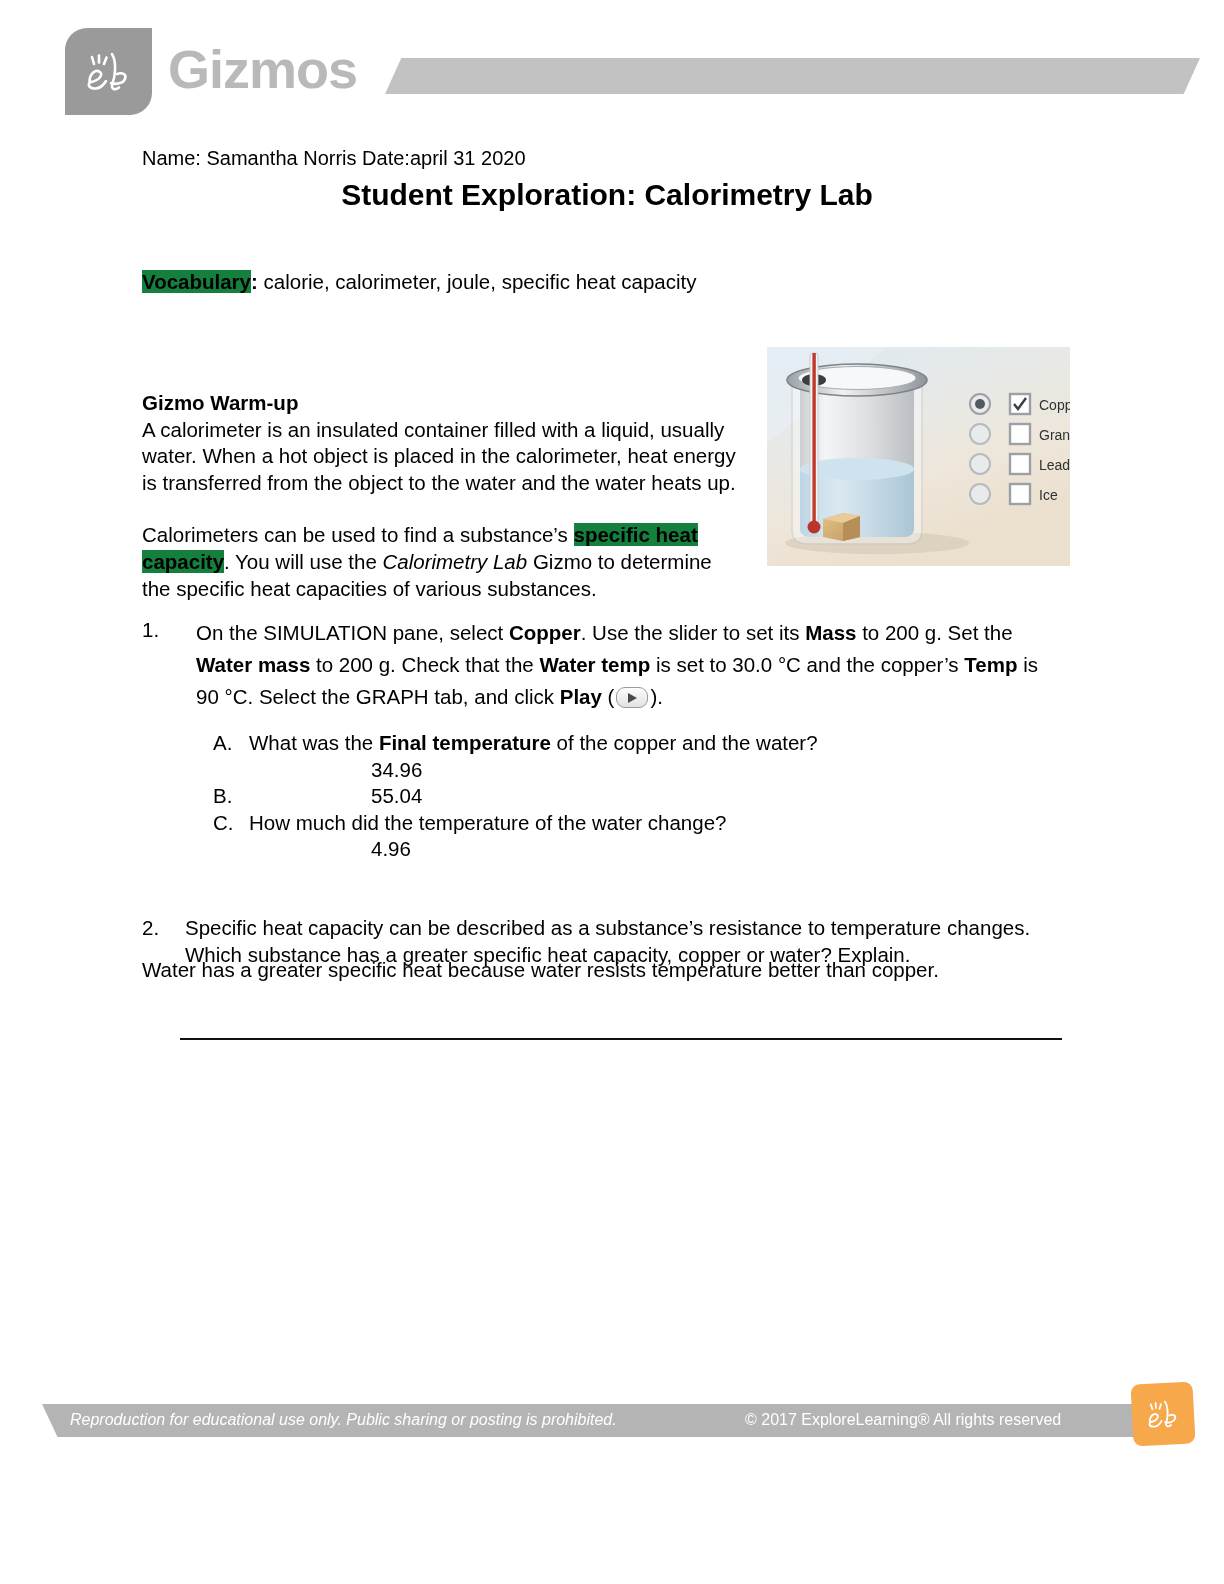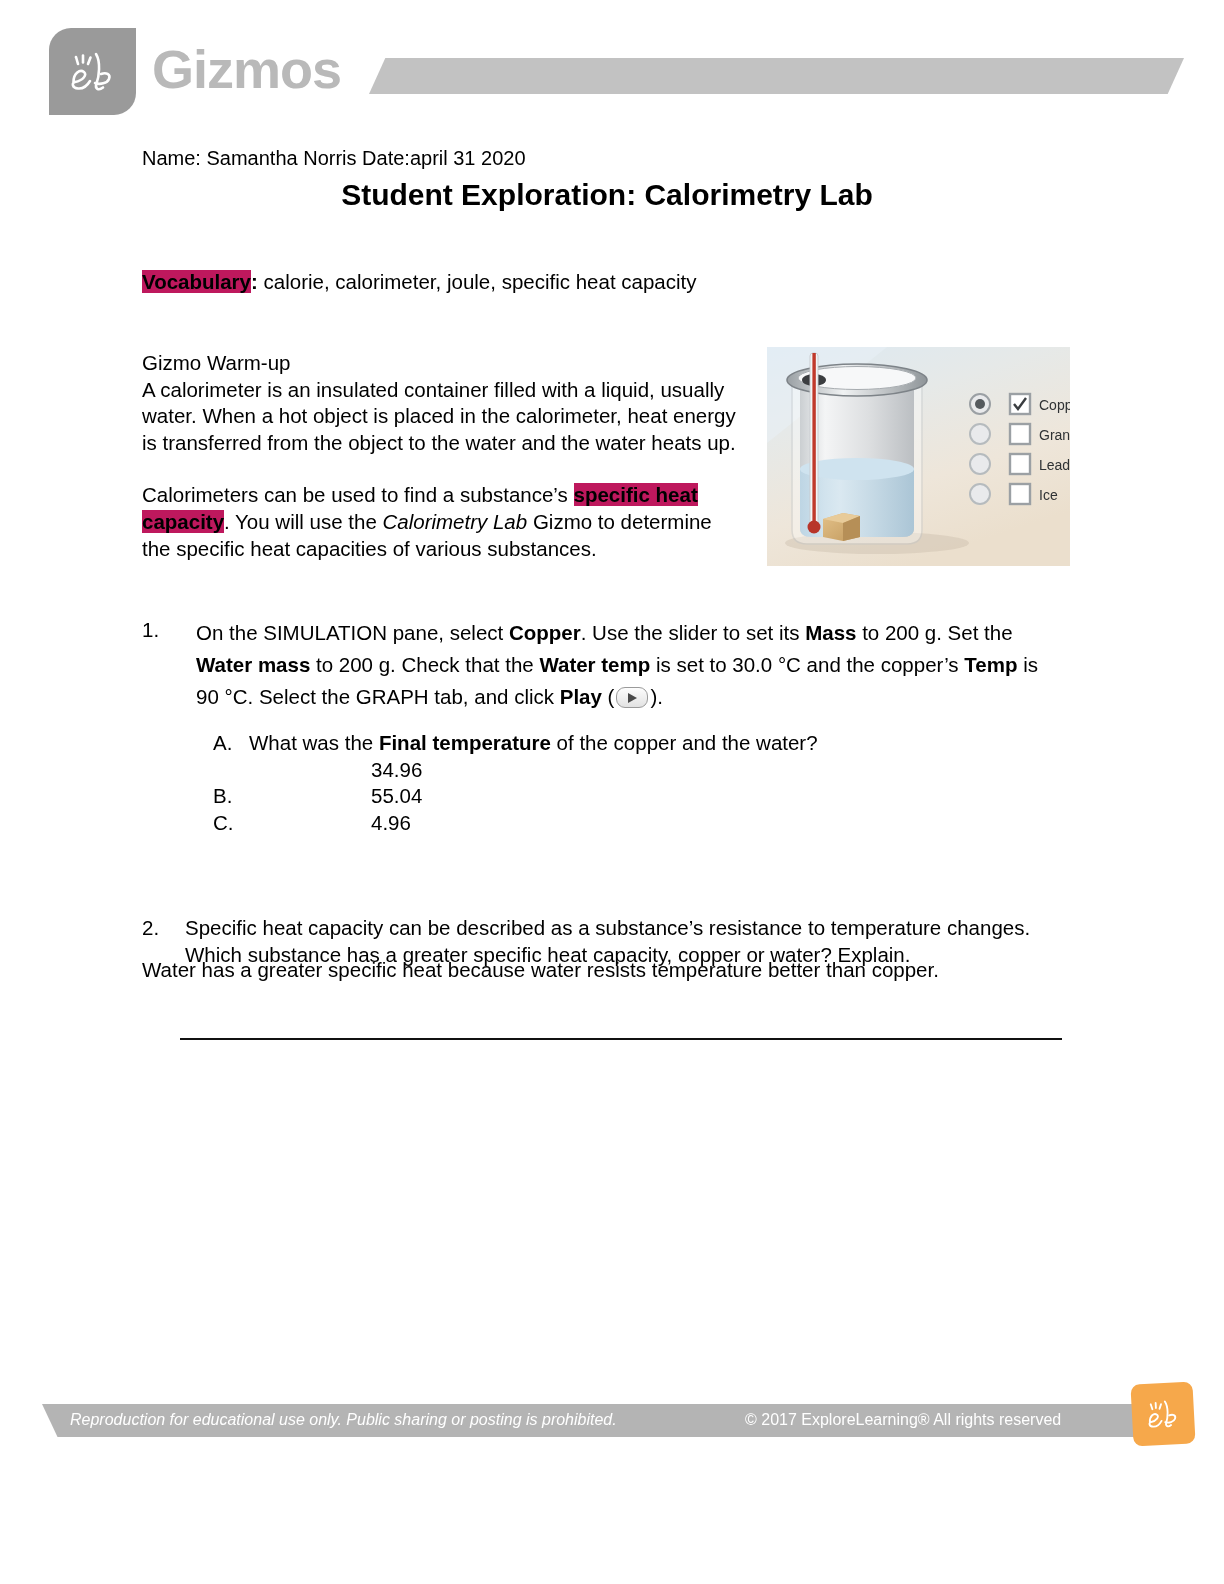--- a/index.html
+++ b/index.html
@@ -12,21 +12,21 @@
     height: 1584px;
     position: relative;
     font-family: "Liberation Sans", sans-serif;
     color: #000000;
     overflow: hidden;
   }
 
   
   #header {
     position: absolute;
-    left: 2px; top: 0;
+    left: 18px; top: 0;
     width: 1048px;
     height: 125px;
   }
   #logo-tile {
     position: absolute;
     left: 47px; top: 28px;
     width: 87px; height: 87px;
     background: #9a9a9a;
     border-top-left-radius: 22px;
     border-bottom-right-radius: 22px;
@@ -72,34 +72,34 @@
     line-height: 38px;
   }
   .vocab {
     position: absolute;
     left: 142px; top: 268px;
     font-size: 20.5px;
     line-height: 28px;
     white-space: nowrap;
   }
   .hl {
-    background: #be185d;
+    background: #15803d;
   }
   .bold { font-weight: bold; }
   .ital { font-style: italic; }
 
   
   .warmup {
     position: absolute;
     left: 142px; top: 350px;
     width: 600px;
     font-size: 20.5px;
     line-height: 26.6px;
   }
-  .warmup .head { font-weight: normal; display: block; }
+  .warmup .head { font-weight: bold; display: block; margin-top: 40px; }
   .warmup p { margin: 0; }
   .warmup .gap { height: 26px; }
 
   
   #figure {
     position: absolute;
     left: 767px; top: 347px;
     width: 303px; height: 219px;
     overflow: hidden;
     background: linear-gradient(170deg,#e3edf3 0%, #e6eaec 28%, #eee8e0 58%, #ece1d2 100%);
@@ -327,21 +327,21 @@
       <span class="mk">A.</span><span>What was the </span><span class="bold">Final temperature</span><span> of the copper and the water?</span>
     </div>
     <div class="ans">34.96</div>
 
     <div class="item">
       <span class="mk">B.</span>
     </div>
     <div class="ans">55.04</div>
 
     <div class="item">
-      <span class="mk">C.</span>
+      <span class="mk">C.</span><span>How much did the temperature of the water change?</span>
     </div>
     <div class="ans">4.96</div>
   </div>
 
   <div class="qnum q2">
     <span class="marker">2.</span>
     <div class="body">Specific heat capacity can be described as a substance’s resistance to temperature changes. Which substance has a greater specific heat capacity, copper or water? Explain.</div>
   </div>
 
   <div class="freeanswer">Water has a greater specific heat because  water resists temperature better than copper.</div>

